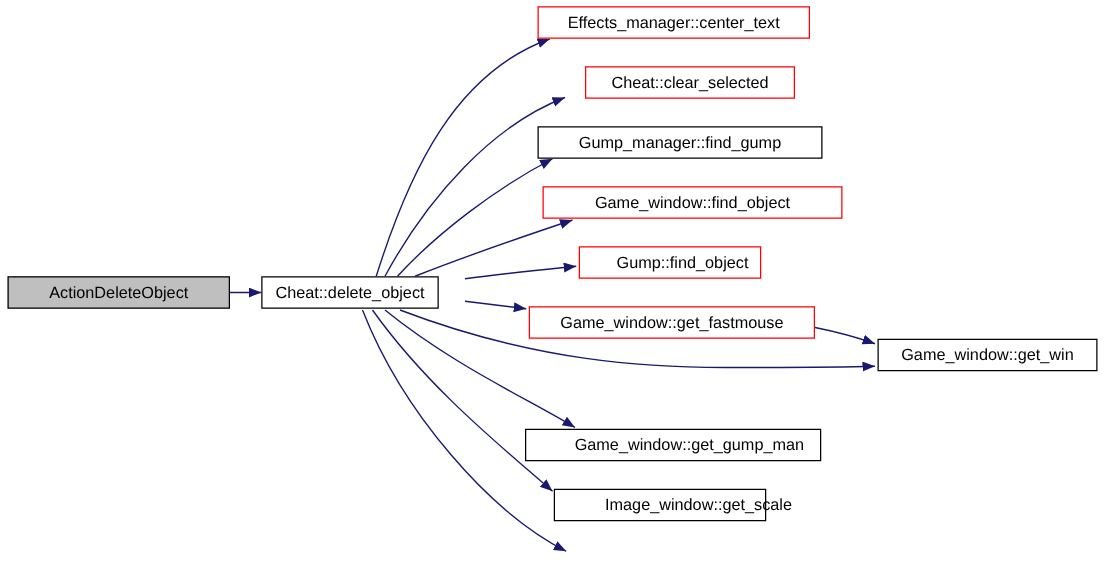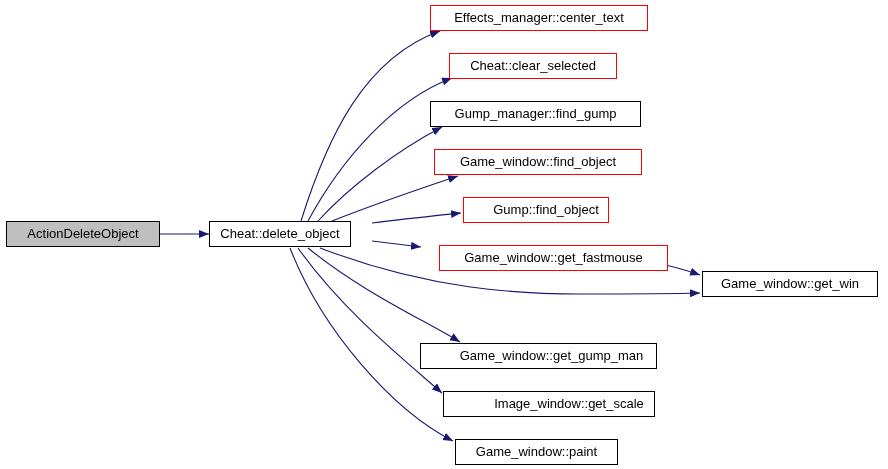--- a/index.html
+++ b/index.html
@@ -27,31 +27,31 @@
     font-size: 13px;
     line-height: 24px;
     text-align: center;
     white-space: nowrap;
     cursor: pointer;
   }
   .node.red { border-color: #ff0000; }
   .node.root { background: #bfbfbf; cursor: default; }
 
   
-  #n-action   { left: 6px;   top: 221px; width: 154px; }
+  #n-action   { left: 6px;   top: 221px; width: 178px; }
   #n-delete   { left: 209px; top: 221px; width: 142px; }
   #n-center   { left: 430px; top: 5px;   width: 218px; }
-  #n-clear    { left: 449px; top: 53px;  width: 168px; }
-  #n-findgump { left: 430px; top: 101px; width: 211px; }
-  #n-findobj  { left: 434px; top: 149px; width: 208px; }
+  #n-clear    { left: 468px; top: 53px;  width: 168px; }
+  #n-findgump { left: 430px; top: 101px; width: 228px; }
+  #n-findobj  { left: 434px; top: 149px; width: 240px; }
   #n-gumpfind { left: 463px; top: 197px; width: 146px; padding-left: 20px; }
-  #n-fastm    { left: 423px; top: 245px; width: 229px; margin-left: 16px; }
+  #n-fastm    { left: 423px; top: 245px; width: 229px; }
   #n-getwin   { left: 702px; top: 271px; width: 176px; }
   #n-gumpman  { left: 420px; top: 343px; width: 237px; padding-left: 26px; }
-  #n-scale    { left: 443px; top: 391px; width: 212px; padding-left: 40px; }
+  #n-scale    { left: 443px; top: 391px; width: 170px; padding-left: 40px; }
   #n-paint    { left: 455px; top: 439px; width: 163px; }
 </style>
 </head>
 <body>
 
 <div id="graph">
 
   <svg id="edges" width="888" height="469" viewBox="0 0 888 469">
     <defs>
       <marker id="arrow" markerWidth="11" markerHeight="9" refX="10" refY="4" orient="auto" markerUnits="userSpaceOnUse">
@@ -87,15 +87,14 @@
   <div class="node red" id="n-gumpfind">Gump::find_object</div>
 
   <div class="node red" id="n-fastm">Game_window::get_fastmouse</div>
 
   <div class="node" id="n-getwin">Game_window::get_win</div>
 
   <div class="node" id="n-gumpman">Game_window::get_gump_man</div>
 
   <div class="node" id="n-scale">Image_window::get_scale</div>
 
-  <div class="node" id="n-paint">Game_window::paint</div>
 
 </div>
 
 </body></html>

